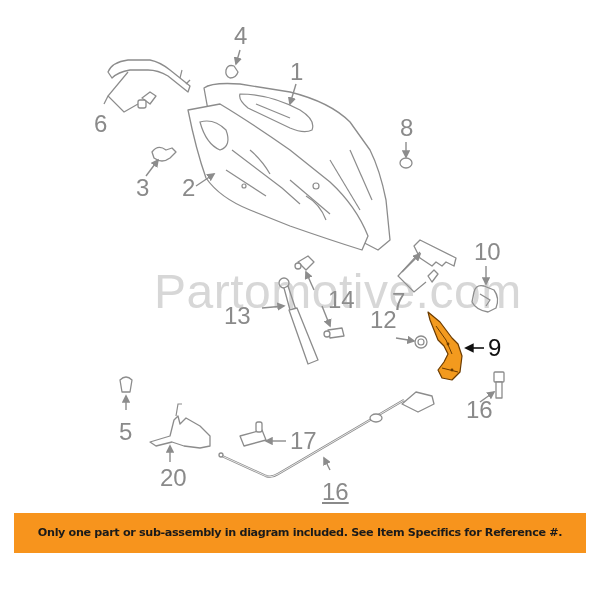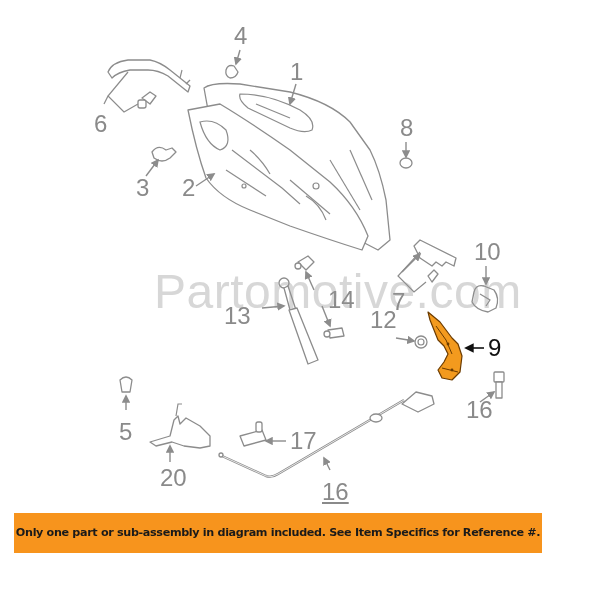--- a/index.html
+++ b/index.html
@@ -1,20 +1,20 @@
 <!DOCTYPE html>
 <html><head>
   <meta charset="utf-8">
   <style>
     html, body { margin: 0; padding: 0; background: #ffffff; }
     body { width: 600px; height: 600px; position: relative; overflow: hidden; font-family: "DejaVu Sans", sans-serif; }
     #diagram { position: absolute; left: 0; top: 0; width: 600px; height: 600px; }
     .label { position: absolute; font-family: "Liberation Sans", sans-serif; color: #8a8a8a; font-size: 24px; line-height: 1; }
     .watermark { position: absolute; left: 154px; top: 268px; font-family: "Liberation Sans", sans-serif; font-size: 48px; color: rgba(150,150,150,0.38); letter-spacing: 0.5px; line-height: 1; white-space: nowrap; }
-    .banner { position: absolute; left: 14px; top: 513px; width: 528px; height: 40px; background: #f7941d; display: flex; flex-direction: column; justify-content: center; align-items: center; }
+    .banner { position: absolute; left: 14px; top: 513px; width: 572px; height: 40px; background: #f7941d; display: flex; flex-direction: column; justify-content: center; align-items: center; }
     .banner-line { font-family: "DejaVu Sans", sans-serif; font-weight: bold; font-size: 11.2px; color: #1a1a1a; line-height: 16px; white-space: nowrap; letter-spacing: -0.35px; }
     svg .part { fill: #ffffff; stroke: #8c8c8c; stroke-width: 1.3; stroke-linejoin: round; }
     svg .line { fill: none; stroke: #8c8c8c; stroke-width: 1.2; }
     svg .arrow { fill: none; stroke: #8c8c8c; stroke-width: 1.4; }
     svg .hl { fill: #f39a1e; stroke: #6b3b00; stroke-width: 1.2; stroke-linejoin: round; }
     svg .hl-line { fill: none; stroke: #6b3b00; stroke-width: 1; }
     svg .dark-arrow { fill: none; stroke: #111; stroke-width: 1.6; }
   </style>
 </head>
 <body>

